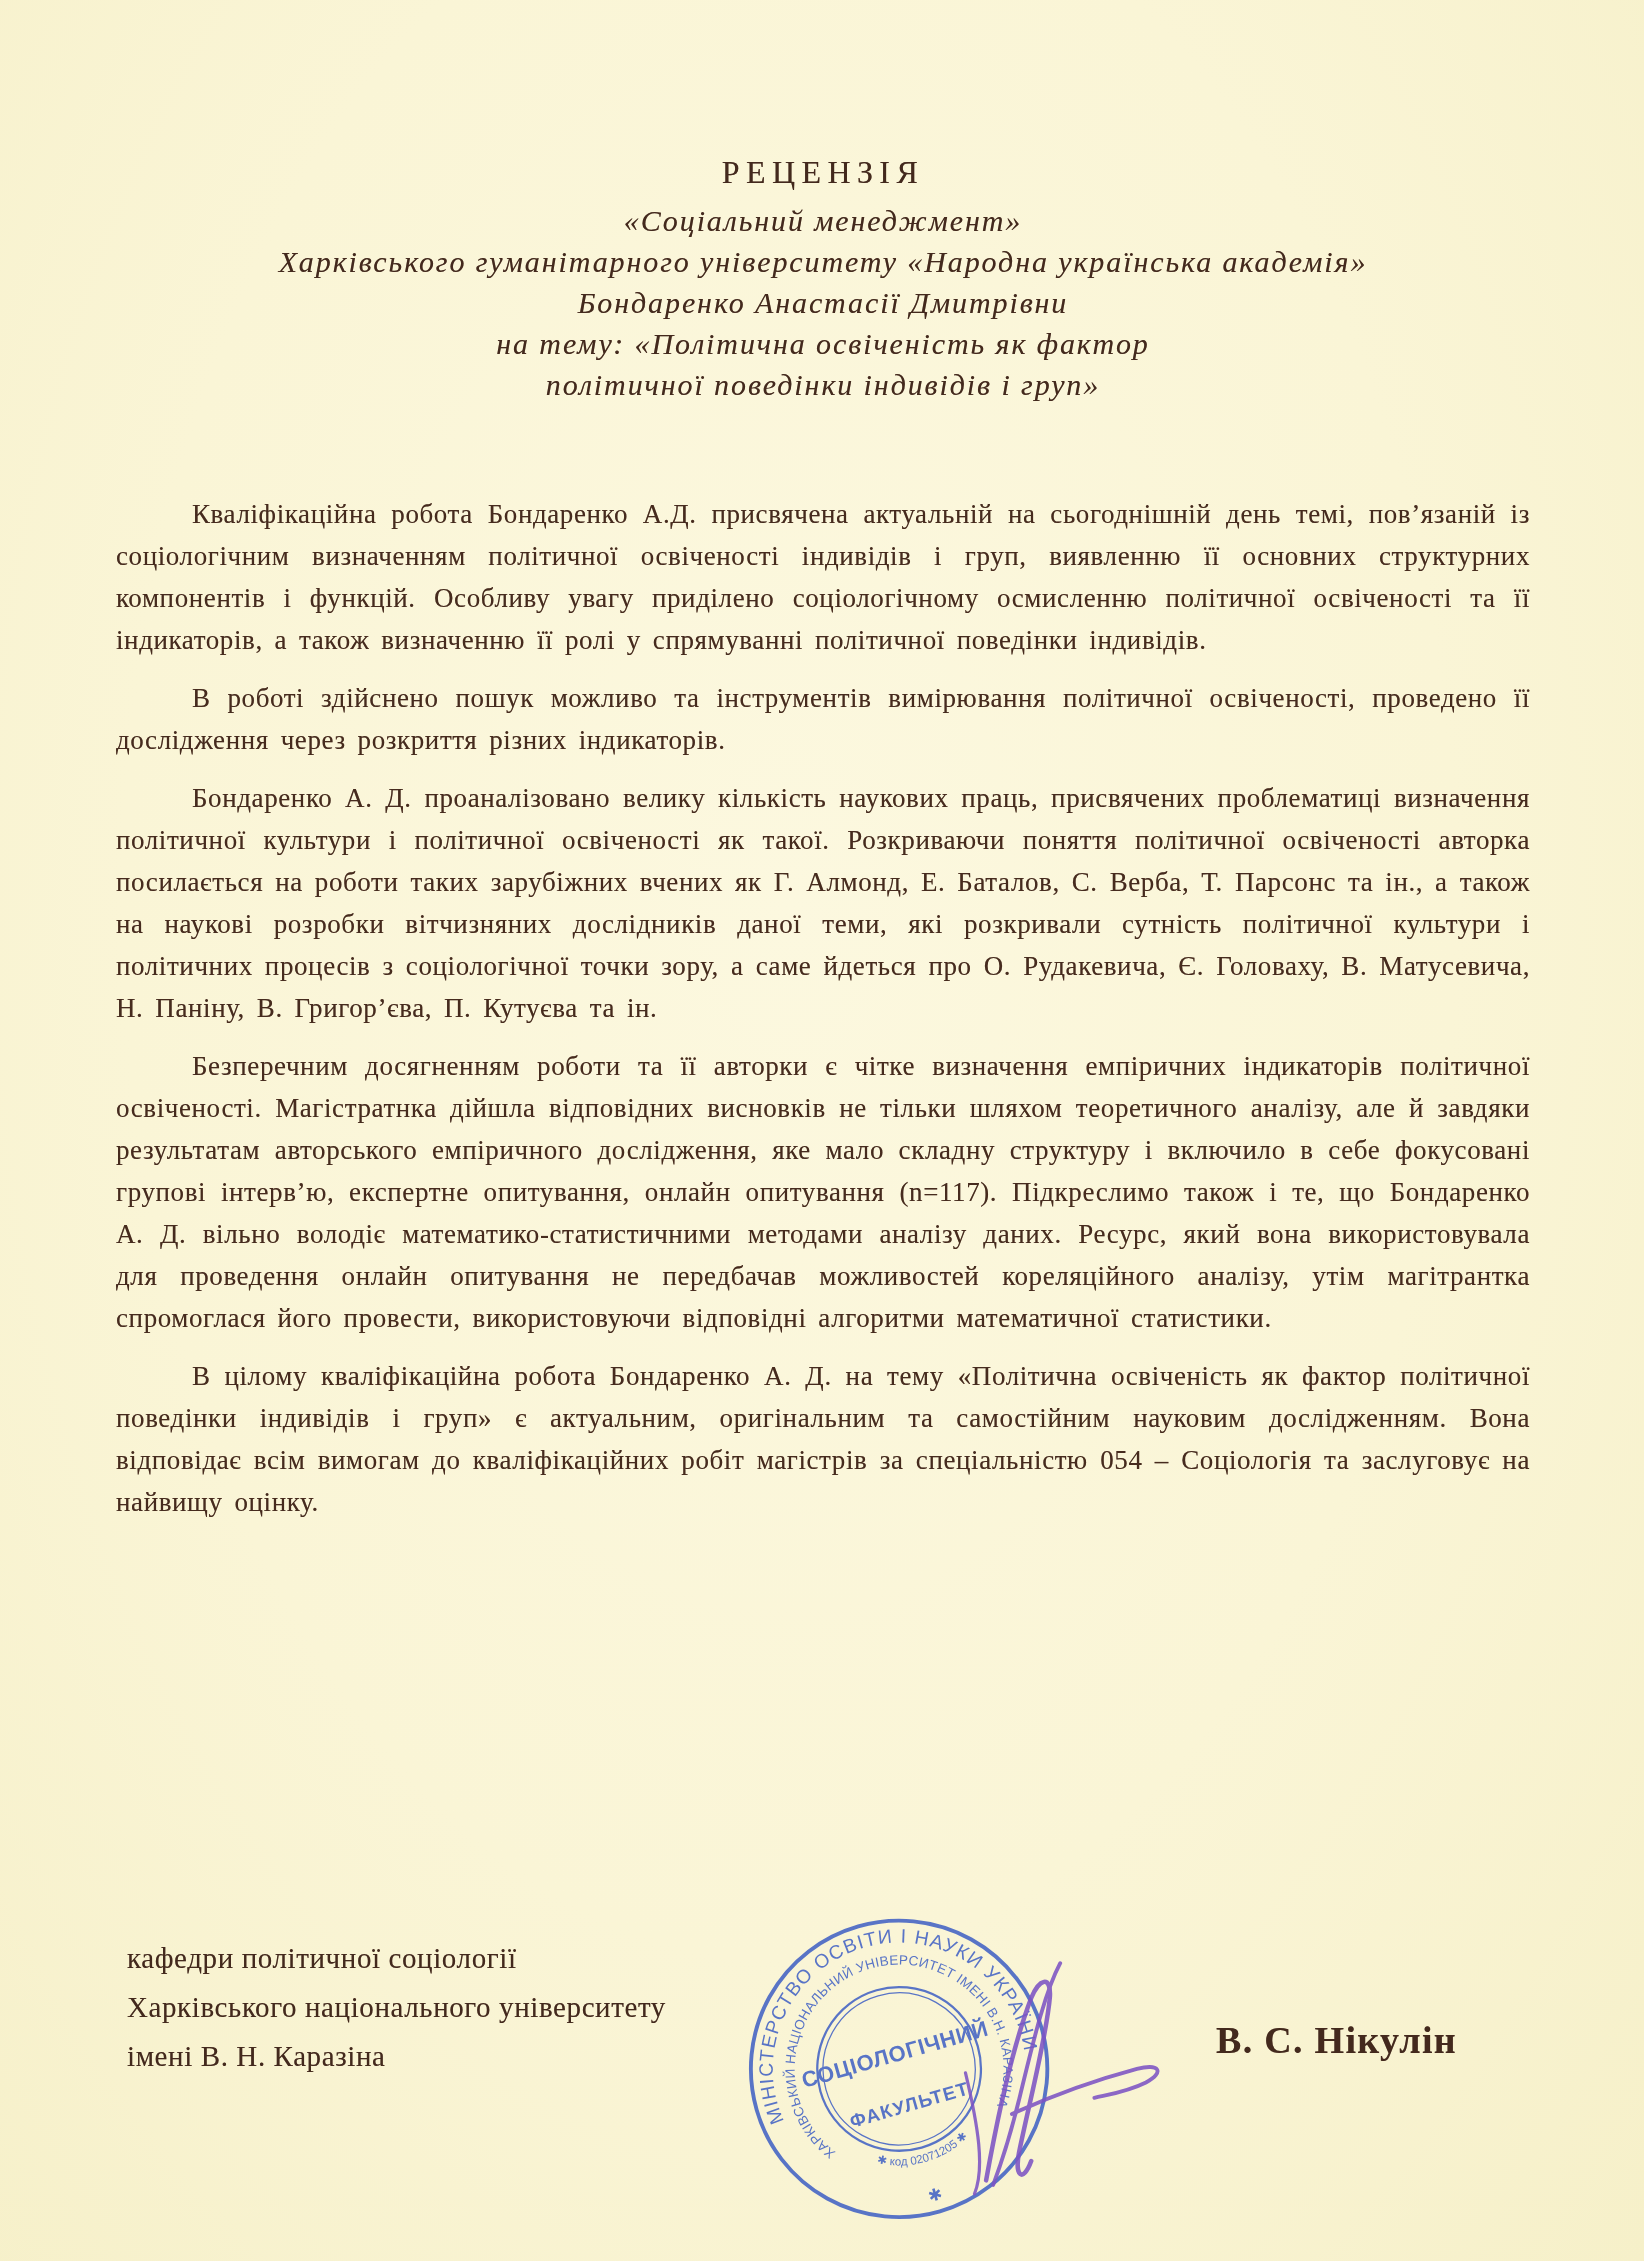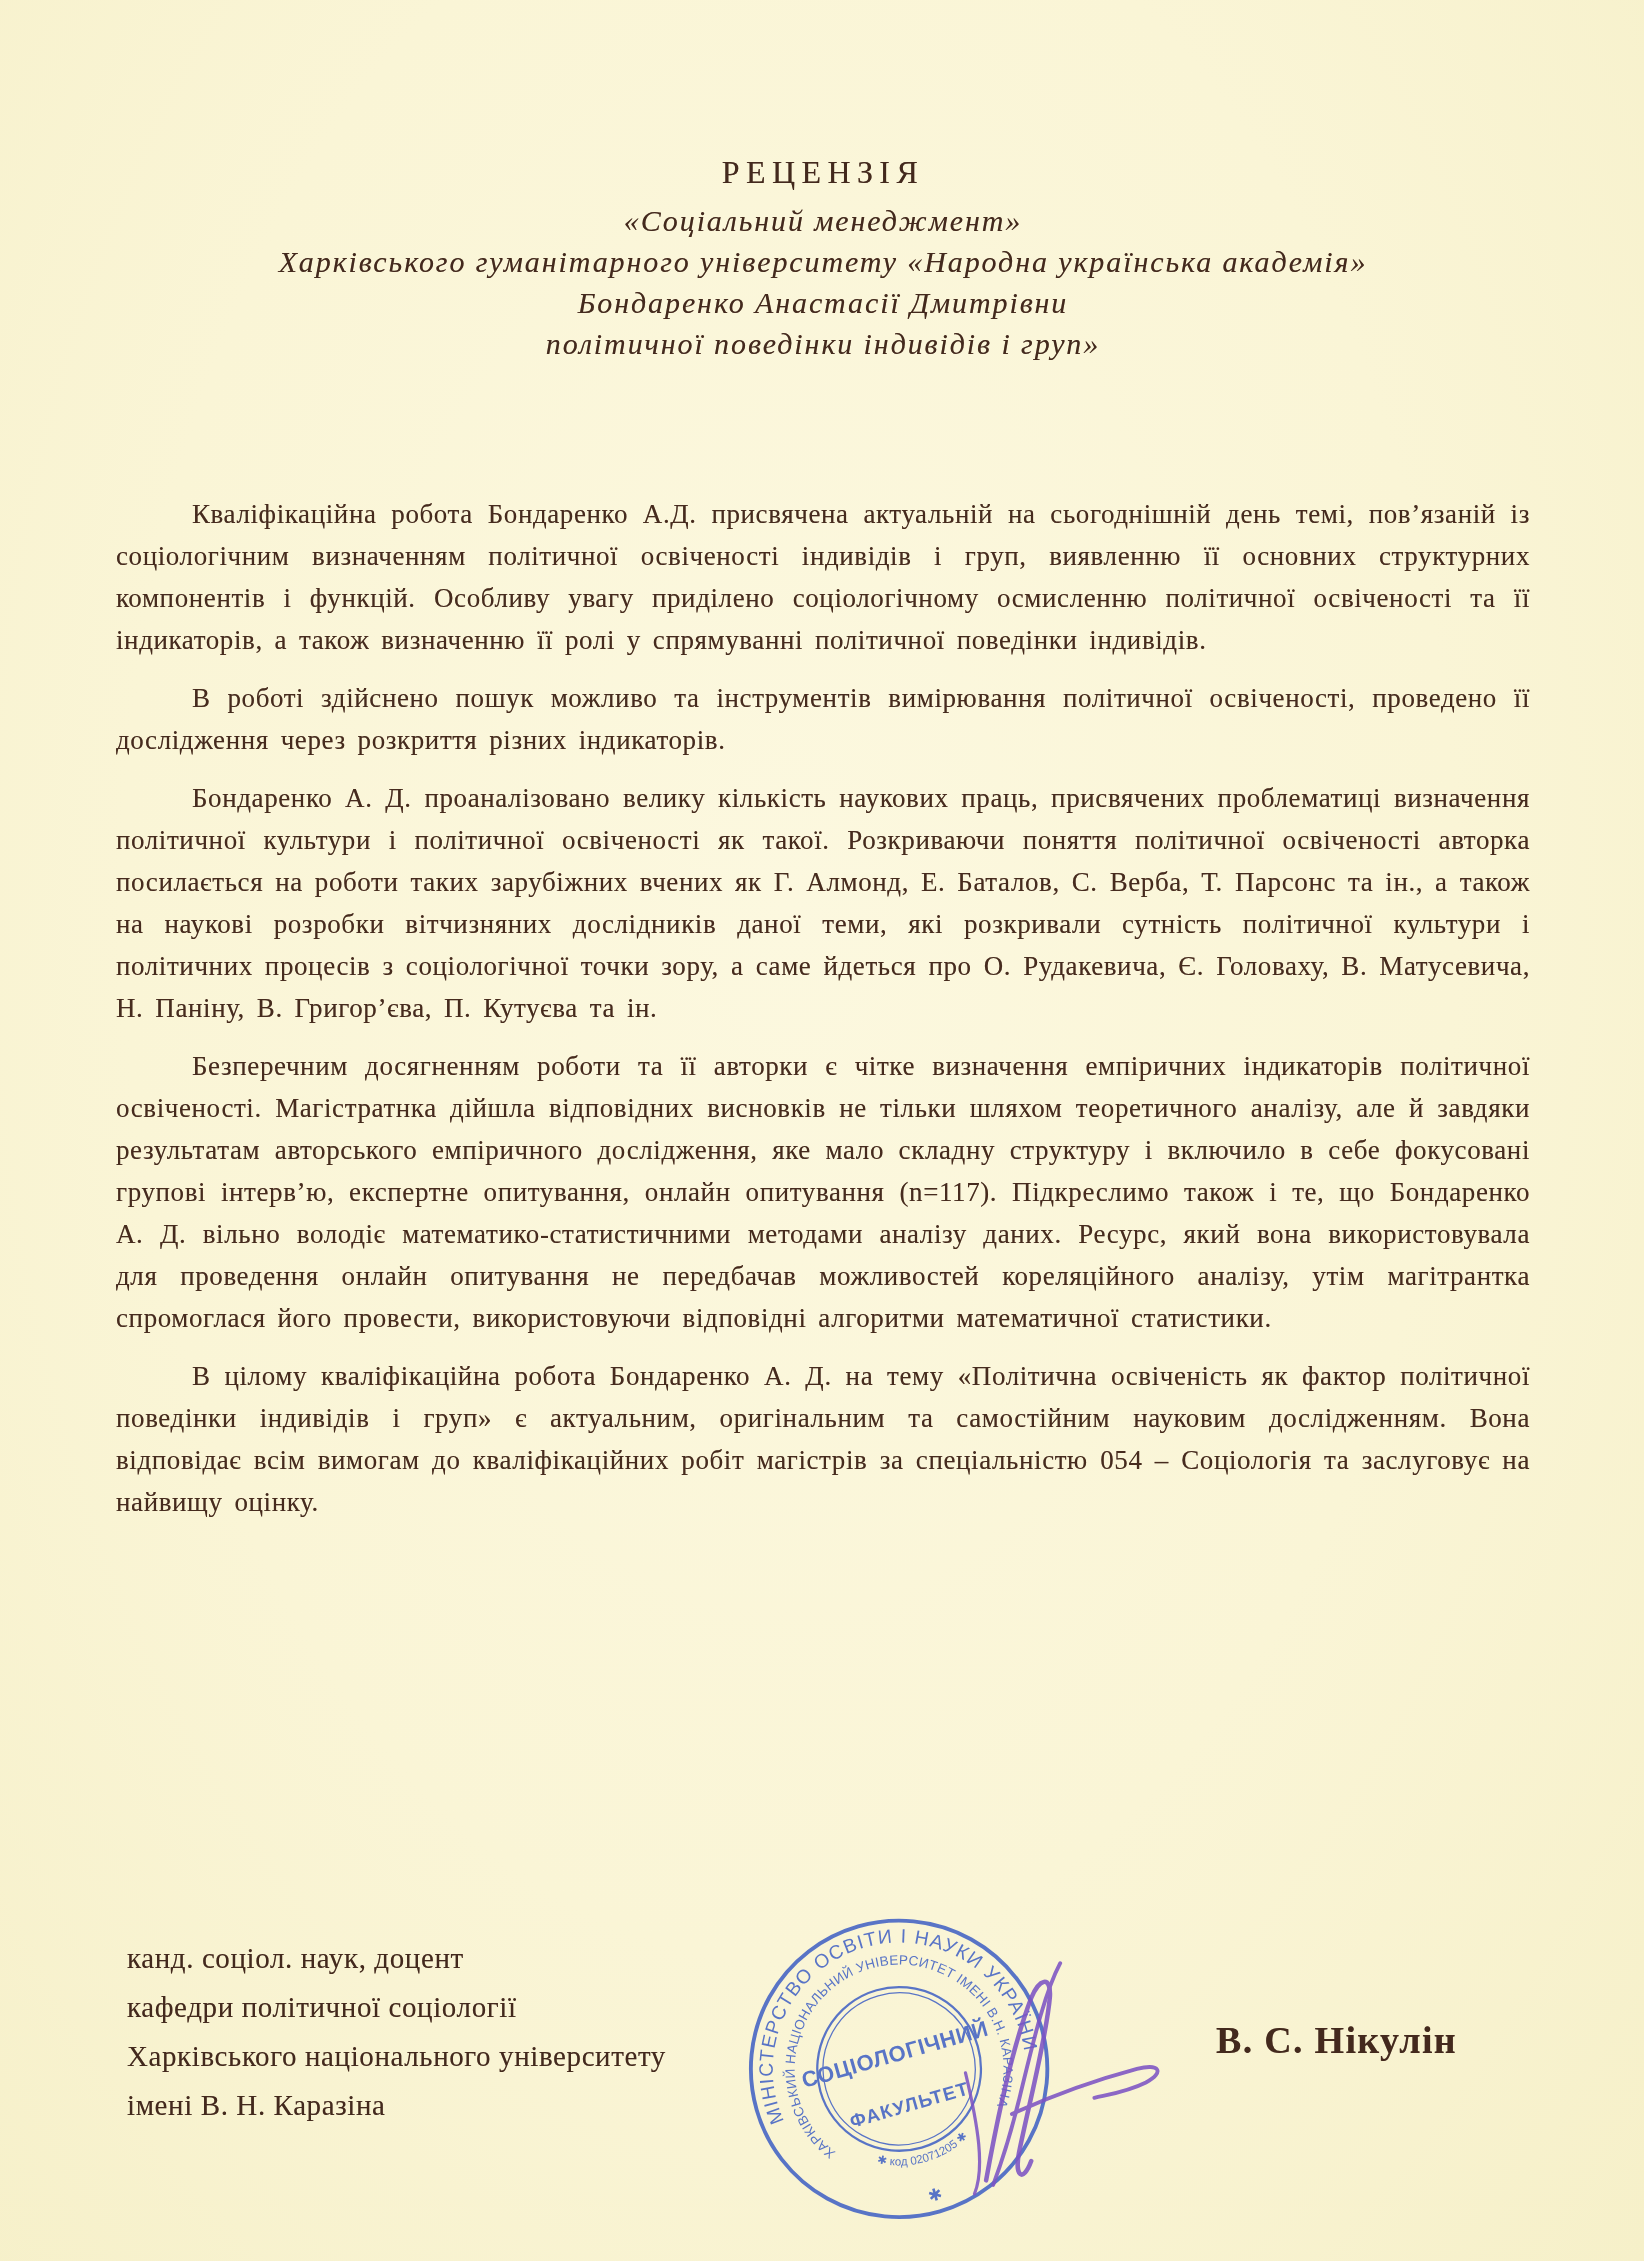--- a/index.html
+++ b/index.html
@@ -74,33 +74,33 @@
 </head>
 <body>
 
 <div class="page">
 
   <header class="title-block">
     <div class="doc-title">РЕЦЕНЗІЯ</div>
     <div class="title-line">«Соціальний менеджмент»</div>
     <div class="title-line">Харківського гуманітарного університету «Народна українська академія»</div>
     <div class="title-line">Бондаренко Анастасії Дмитрівни</div>
+    <div class="title-line">на тему: «Політична освіченість як фактор</div>
     <div class="title-line">політичної поведінки індивідів і груп»</div>
   </header>
 
   <main class="body-text">
     <p>Кваліфікаційна робота Бондаренко А.Д. присвячена актуальній на сьогоднішній день темі, пов’язаній із соціологічним визначенням політичної освіченості індивідів і груп, виявленню її основних структурних компонентів і функцій. Особливу увагу приділено соціологічному осмисленню політичної освіченості та її індикаторів, а також визначенню її ролі у спрямуванні політичної поведінки індивідів.</p>
     <p>В роботі здійснено пошук можливо та інструментів вимірювання політичної освіченості, проведено її дослідження через розкриття різних індикаторів.</p>
     <p>Бондаренко А. Д. проаналізовано велику кількість наукових праць, присвячених проблематиці визначення політичної культури і політичної освіченості як такої. Розкриваючи поняття політичної освіченості авторка посилається на роботи таких зарубіжних вчених як Г. Алмонд, Е. Баталов, С. Верба, Т. Парсонс та ін., а також на наукові розробки вітчизняних дослідників даної теми, які розкривали сутність політичної культури і політичних процесів з соціологічної точки зору, а саме йдеться про О. Рудакевича, Є. Головаху, В. Матусевича, Н. Паніну, В. Григор’єва, П. Кутуєва та ін.</p>
     <p>Безперечним досягненням роботи та її авторки є чітке визначення емпіричних індикаторів політичної освіченості. Магістратнка дійшла відповідних висновків не тільки шляхом теоретичного аналізу, але й завдяки результатам авторського емпіричного дослідження, яке мало складну структуру і включило в себе фокусовані групові інтерв’ю, експертне опитування, онлайн опитування (n=117). Підкреслимо також і те, що Бондаренко А. Д. вільно володіє математико-статистичними методами аналізу даних. Ресурс, який вона використовувала для проведення онлайн опитування не передбачав можливостей кореляційного аналізу, утім магітрантка спромоглася його провести, використовуючи відповідні алгоритми математичної статистики.</p>
     <p>В цілому кваліфікаційна робота Бондаренко А. Д. на тему «Політична освіченість як фактор політичної поведінки індивідів і груп» є актуальним, оригінальним та самостійним науковим дослідженням. Вона відповідає всім вимогам до кваліфікаційних робіт магістрів за спеціальністю 054 – Соціологія та заслуговує на найвищу оцінку.</p>
   </main>
 
   <section class="sig-block">
-    <div>канд. соціол. наук, доцент</div>
     <div>кафедри політичної соціології</div>
     <div>Харківського національного університету</div>
     <div>імені В. Н. Каразіна</div>
   </section>
 
   <div class="reviewer-name">В. С. Нікулін</div>
 
   <svg class="stamp-svg" width="580" height="361" viewBox="0 0 900 560">
 
     <g transform="rotate(-16 295 262)" opacity="0.85">

